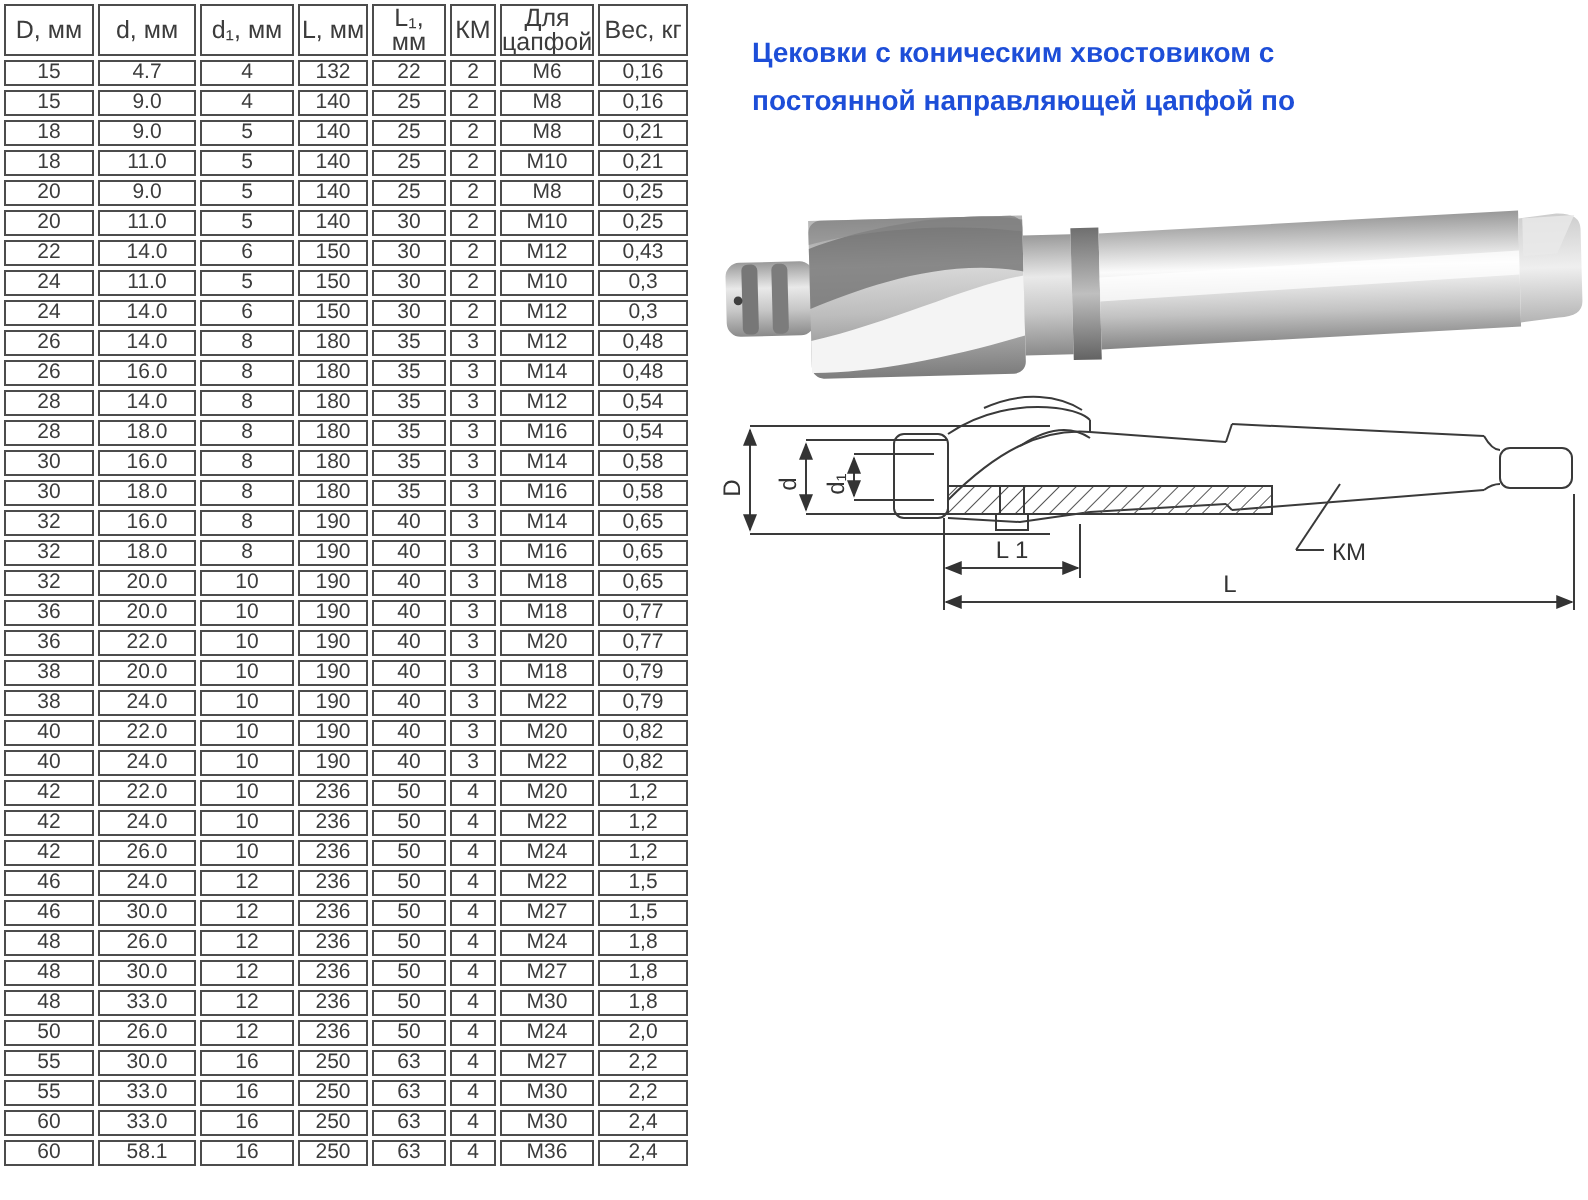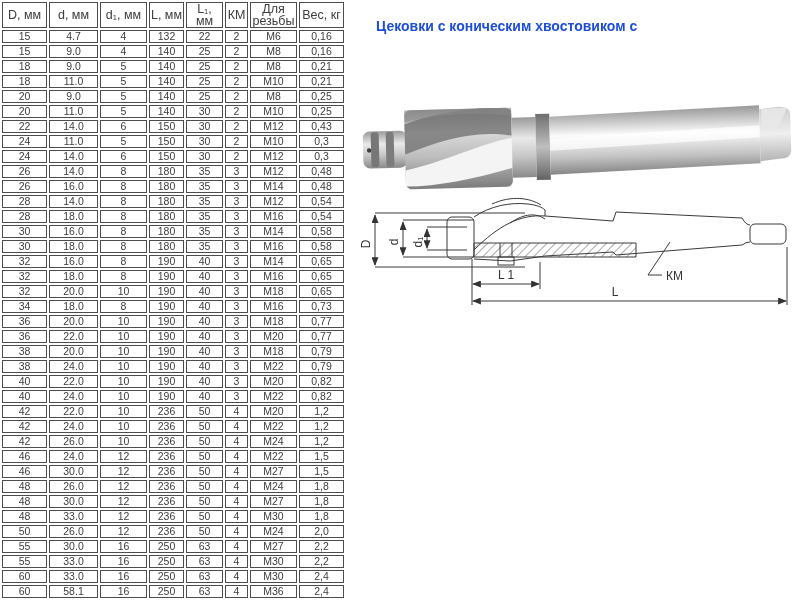--- a/index.html
+++ b/index.html
@@ -51,21 +51,21 @@
         <col style="width:45px">
     </colgroup>
     <thead>
       <tr>
           <th>D, мм</th>
           <th>d, мм</th>
           <th>d₁, мм</th>
           <th>L, мм</th>
           <th>L₁, мм</th>
           <th>КМ</th>
-          <th>Для резьбы</th>
+          <th>Для цапфой</th>
           <th>Вес, кг</th>
         </tr>
     </thead>
     <tbody>
         <tr>
           <td>15</td>
           <td>4.7</td>
           <td>4</td>
           <td>132</td>
           <td>22</td>
@@ -237,30 +237,20 @@
           <td>32</td>
           <td>20.0</td>
           <td>10</td>
           <td>190</td>
           <td>40</td>
           <td>3</td>
           <td>M18</td>
           <td>0,65</td>
         </tr>
         <tr>
-          <td>34</td>
-          <td>18.0</td>
-          <td>8</td>
-          <td>190</td>
-          <td>40</td>
-          <td>3</td>
-          <td>M16</td>
-          <td>0,73</td>
-        </tr>
-        <tr>
           <td>36</td>
           <td>20.0</td>
           <td>10</td>
           <td>190</td>
           <td>40</td>
           <td>3</td>
           <td>M18</td>
           <td>0,77</td>
         </tr>
         <tr>
@@ -442,20 +432,21 @@
           <td>4</td>
           <td>M36</td>
           <td>2,4</td>
         </tr>
       </tbody>
   </table>
 </div>
 
 <div class="title">
   <div>Цековки с коническим хвостовиком с</div>
+  <div>постоянной направляющей цапфой по</div>
 </div>
 
 <svg class="photo" width="434" height="118" viewBox="0 0 434 118">
   <defs>
     <linearGradient id="gPilot" x1="0" y1="0" x2="0" y2="1">
       <stop offset="0" stop-color="#9a9a9a"></stop>
         <stop offset="0.35" stop-color="#e9e9e9"></stop>
       <stop offset="0.65" stop-color="#c7c7c7"></stop>
         <stop offset="1" stop-color="#8a8a8a"></stop>
     </linearGradient>

